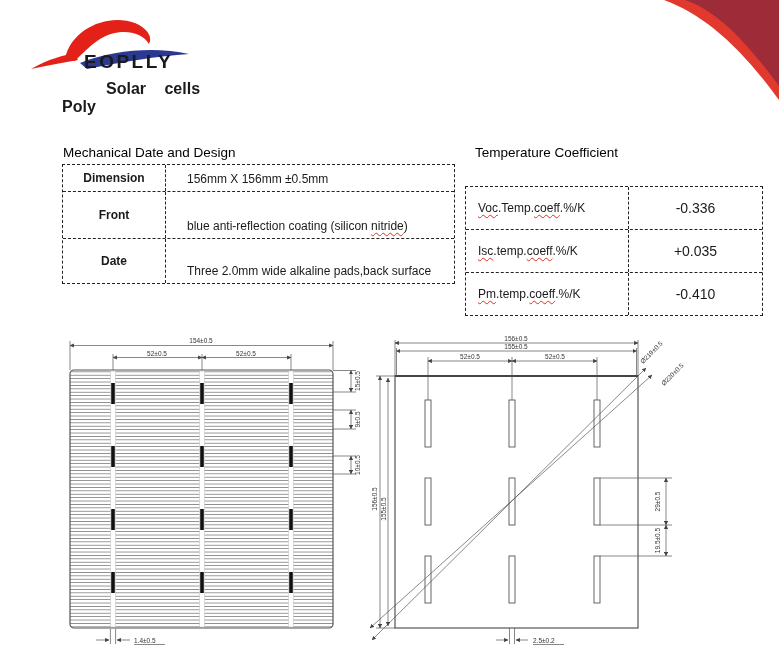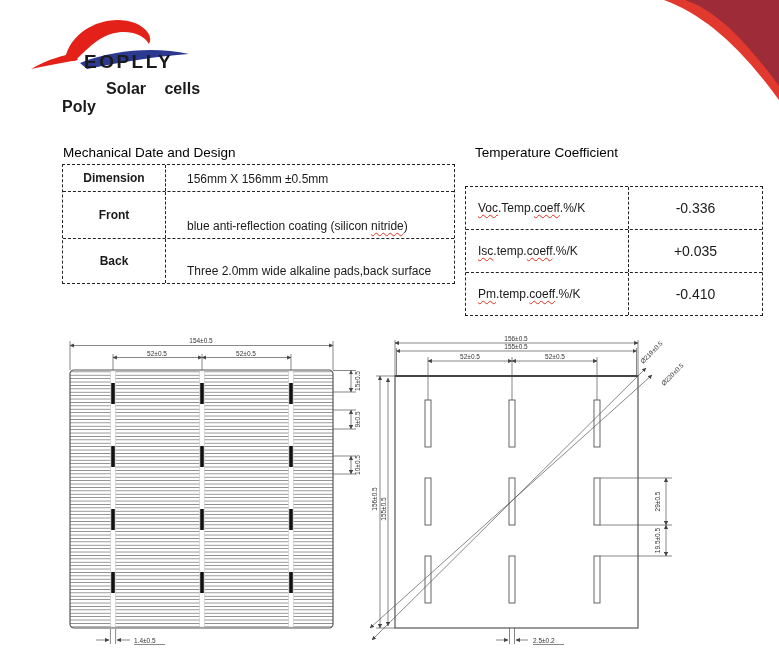--- a/index.html
+++ b/index.html
@@ -69,21 +69,21 @@
         <span>156mm X 156mm ±0.5mm</span>
       </div>
   </div>
   <div class="mrow h46">
     <div class="mlabel">Front</div>
     <div class="mval">
       <div><span>blue anti-reflection coating (silicon </span><span class="sq">nitride</span><span>)</span></div>
     </div>
   </div>
   <div class="mrow h44">
-    <div class="mlabel">Back</div>
+    <div class="mlabel">Date</div>
     <div class="mval">
       <div>Three 2.0mm wide alkaline pads,back surface</div>
     </div>
   </div>
 </div>
 
 <div class="ttable">
   <div class="trow">
     <div class="tlabel">
         <span class="sq">Voc</span>

